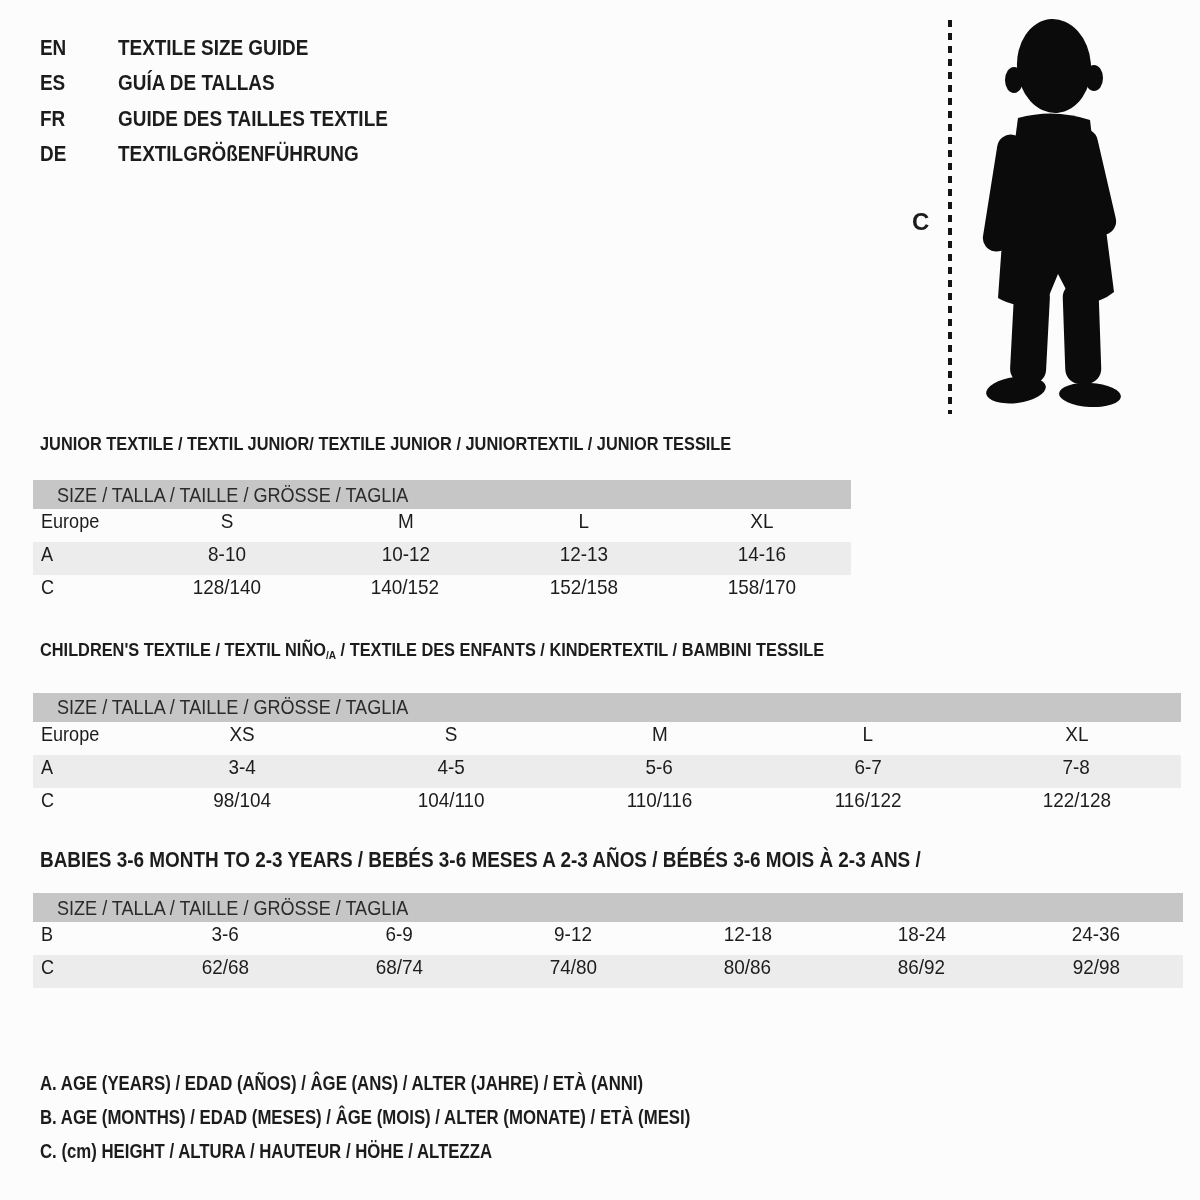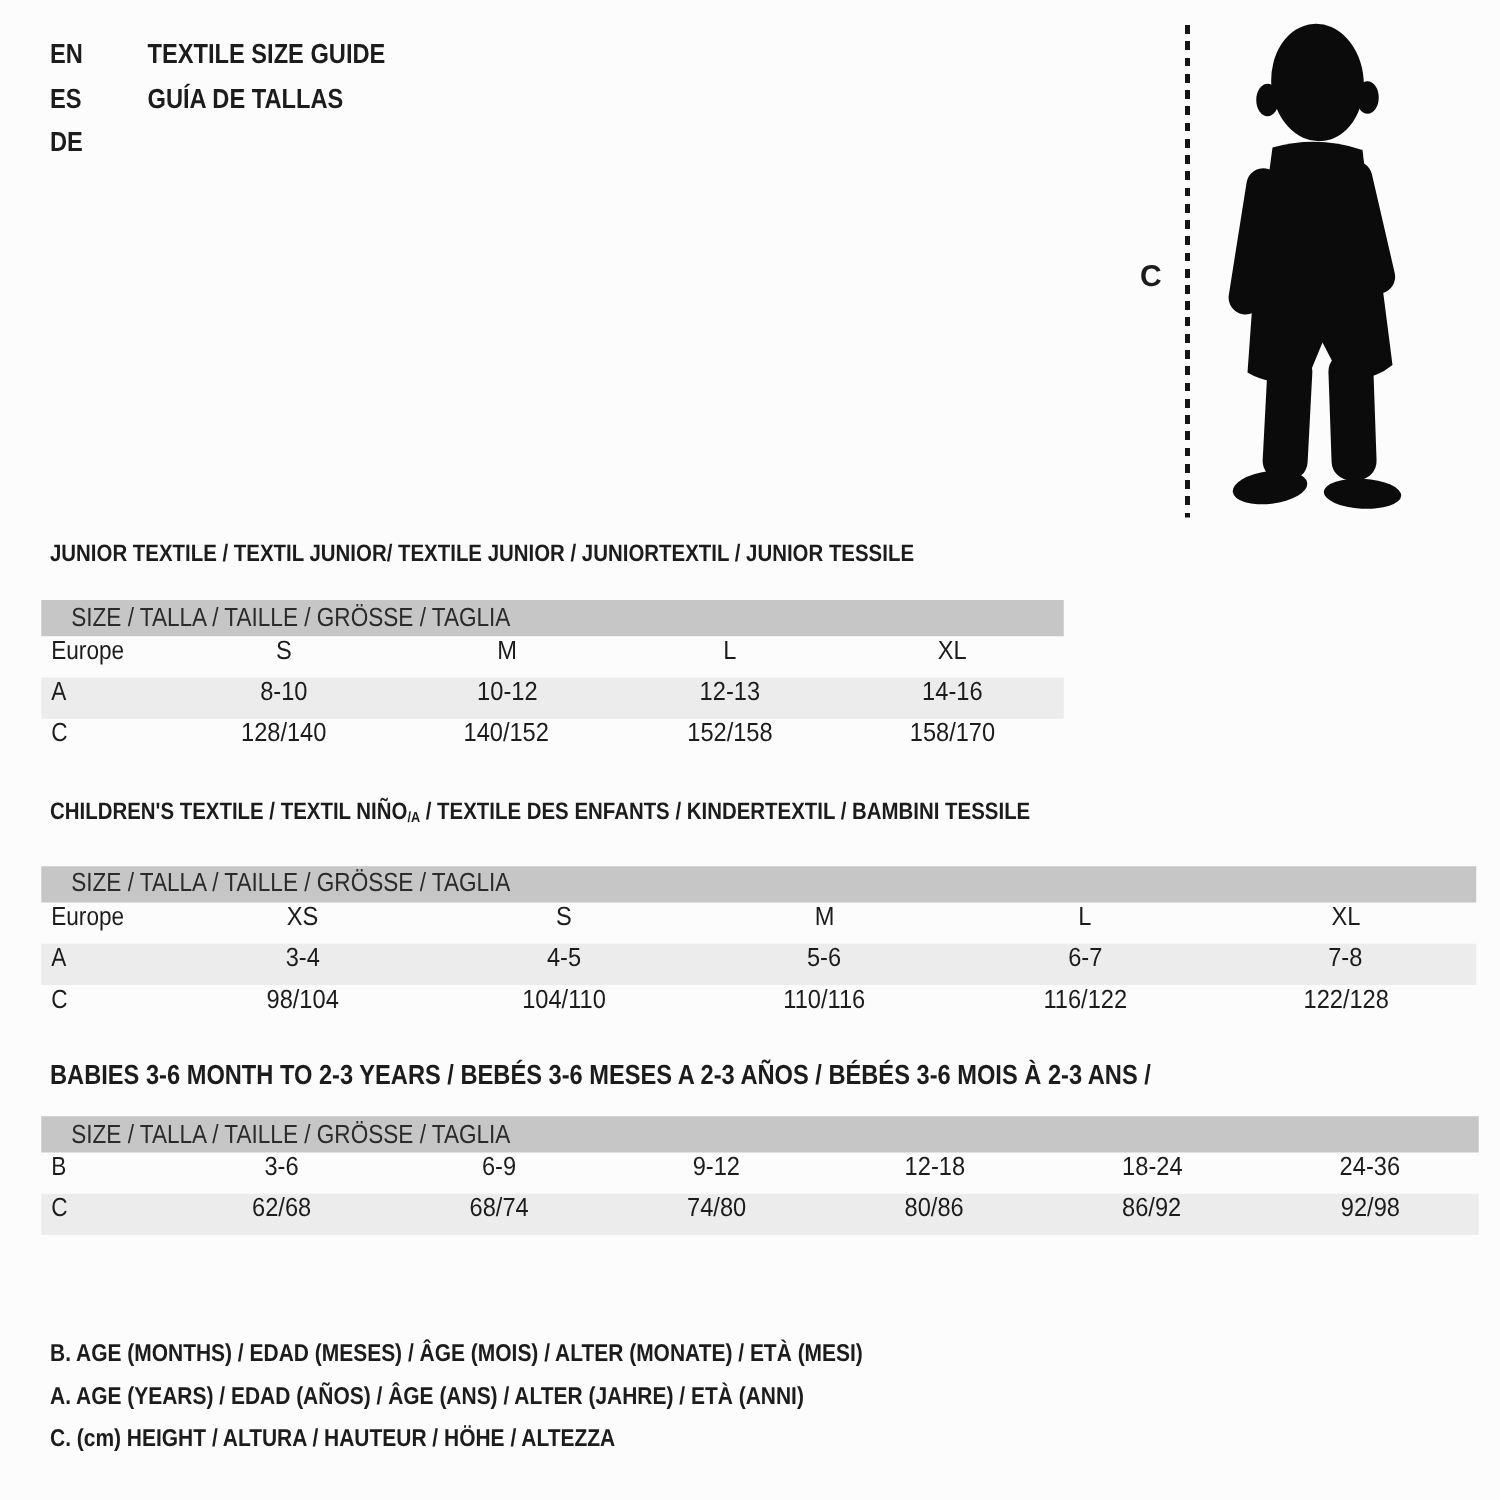--- a/index.html
+++ b/index.html
@@ -18,21 +18,21 @@
     font-family: "Liberation Sans", sans-serif;
     color: var(--text);
     overflow: hidden;
   }
   
   .cond  { display: inline-block; transform: scaleX(0.86); transform-origin: 0 50%; white-space: nowrap; }
   .condc { display: inline-block; transform: scaleX(0.90); transform-origin: 50% 50%; white-space: nowrap; }
 
   
   .lang-list { position: absolute; left: 40px; top: 30px; }
-  .lang-row  { display: flex; height: 35.5px; font-weight: bold; font-size: 22px; }
+  .lang-row  { display: flex; height: 35.5px; align-items: center; font-weight: bold; font-size: 22px; }
   .lang-code { width: 78px; flex: 0 0 78px; }
 
   
   .dash-line {
     position: absolute; left: 948px; top: 20px; width: 4px; height: 394px;
     background: repeating-linear-gradient(to bottom, #141414 0 7px, transparent 7px 13px);
   }
   .measure-c {
     position: absolute; left: 912px; top: 208px;
     font-weight: bold; font-size: 24px;
@@ -72,21 +72,26 @@
   <div class="lang-list" id="lang-list">
       <div class="lang-row">
         <span class="lang-code"><span class="cond">EN</span></span>
         <span><span class="cond">TEXTILE SIZE GUIDE</span></span>
       </div>
       <div class="lang-row">
         <span class="lang-code"><span class="cond">ES</span></span>
         <span><span class="cond">GUÍA DE TALLAS</span></span>
       </div>
       <div class="lang-row">
+        <span class="lang-code"><span class="cond">FR</span></span>
+        <span><span class="cond">GUIDE DES TAILLES TEXTILE</span></span>
+      </div>
+      <div class="lang-row">
         <span class="lang-code"><span class="cond">DE</span></span>
+        <span><span class="cond">TEXTILGRÖßENFÜHRUNG</span></span>
       </div>
     </div>
 
   <div class="dash-line"></div>
   <div class="measure-c">C</div>
   <svg class="baby-svg" width="170" height="400" viewBox="0 0 170 400" aria-hidden="true">
     <g fill="var(--sil)">
       <ellipse cx="88" cy="50" rx="37" ry="47" transform="rotate(-4 88 50)"></ellipse>
       <ellipse cx="48" cy="64" rx="9" ry="13"></ellipse>
       <ellipse cx="128" cy="62" rx="9" ry="13"></ellipse>
@@ -191,18 +196,18 @@
           <div class="tcell"><span class="condc">68/74</span></div>
           <div class="tcell"><span class="condc">74/80</span></div>
           <div class="tcell"><span class="condc">80/86</span></div>
           <div class="tcell"><span class="condc">86/92</span></div>
           <div class="tcell"><span class="condc">92/98</span></div>
         </div>
       </div>
   </div>
 
   <div class="legend" id="legend-list">
+      <div class="legend-line"><span class="cond">A. AGE (YEARS) / EDAD (AÑOS) / ÂGE (ANS) / ALTER (JAHRE) / ETÀ (ANNI)</span></div>
       <div class="legend-line"><span class="cond">B. AGE (MONTHS) / EDAD (MESES) / ÂGE (MOIS) / ALTER (MONATE) / ETÀ (MESI)</span></div>
-      <div class="legend-line"><span class="cond">A. AGE (YEARS) / EDAD (AÑOS) / ÂGE (ANS) / ALTER (JAHRE) / ETÀ (ANNI)</span></div>
       <div class="legend-line"><span class="cond">C. (cm) HEIGHT / ALTURA / HAUTEUR / HÖHE / ALTEZZA</span></div>
     </div>
 
 </div>
 
 </body></html>

